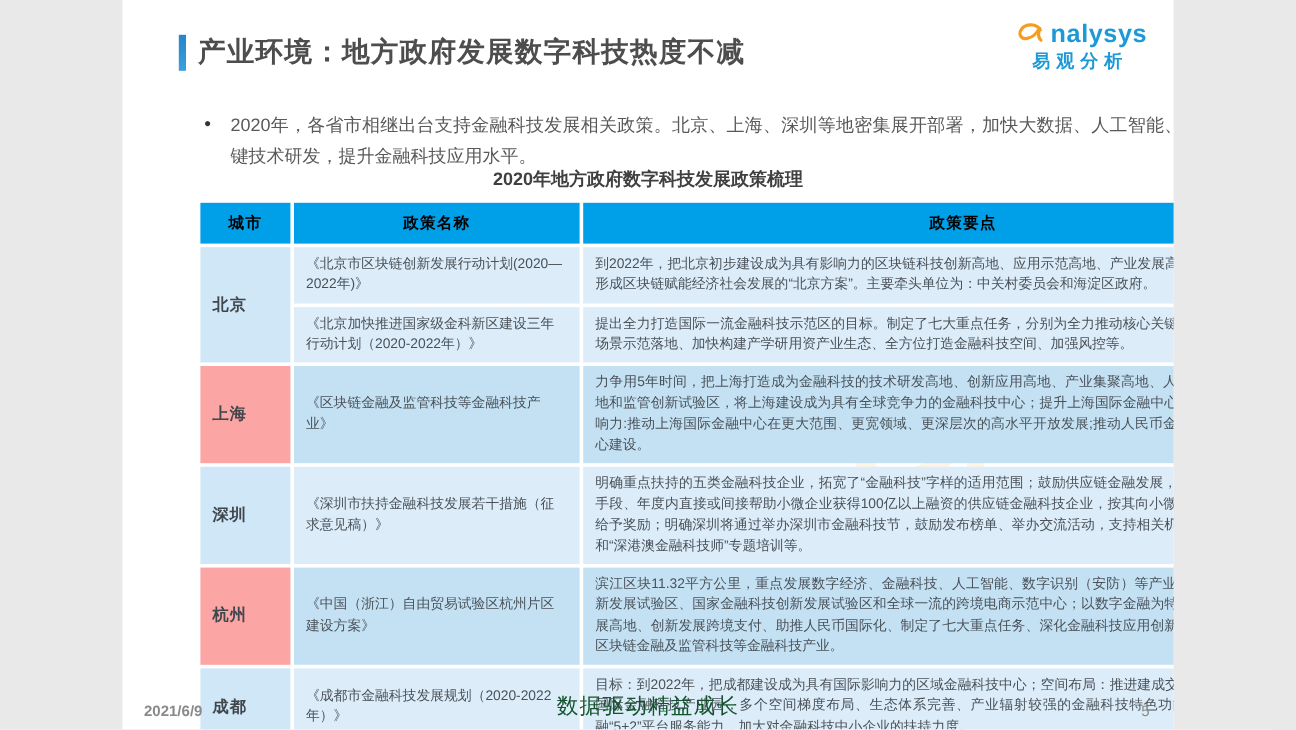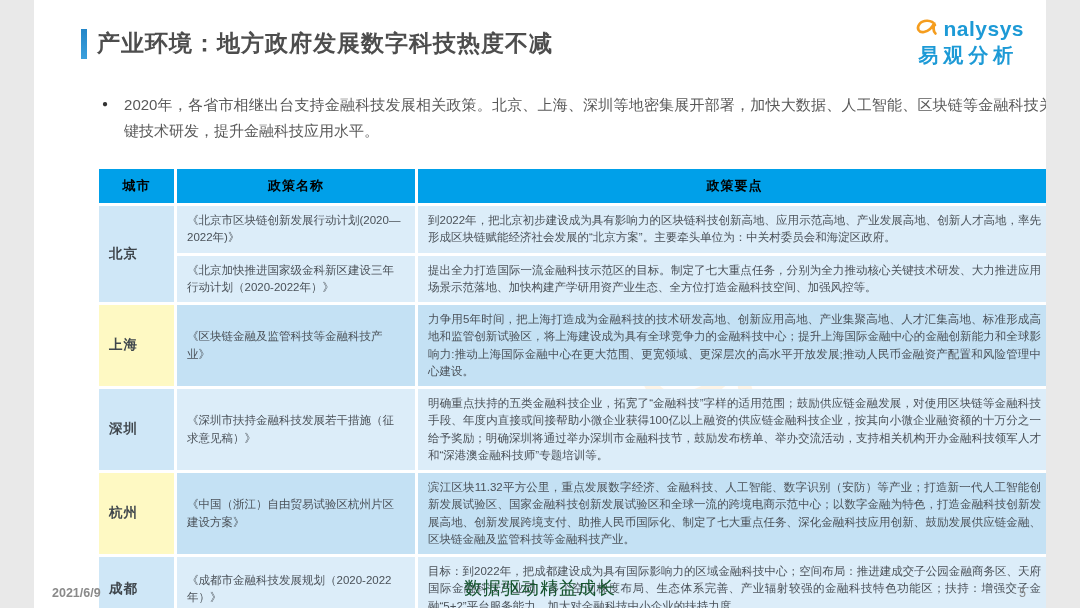--- a/index.html
+++ b/index.html
@@ -1,21 +1,21 @@
 <!DOCTYPE html>
 <html><head>
 <meta charset="utf-8">
 <style>
   * { margin: 0; padding: 0; box-sizing: border-box; }
   html, body { background: #e9e9e9; }
   body { font-family: "Liberation Sans", "DejaVu Sans", sans-serif; }
 
   .slide {
     position: relative;
-    width: 1012px; height: 608px;
+    width: 876px; height: 608px;
     background: #ffffff;
     overflow: hidden;
     margin: 0 auto;
   }
 
   
   .title-row {
     position: absolute; top: 28px; left: 47px;
     display: flex; align-items: center;
   }
@@ -33,21 +33,21 @@
     position: absolute; top: 16px; right: 22px;
     text-align: center; line-height: 1.1;
   }
   .logo-top { display: flex; align-items: center; justify-content: flex-end; }
   .logo-swoosh { width: 30px; height: 26px; margin-right: 1px; }
   .logo-brand {
     color: #1d9ad6; font-size: 21px; font-weight: 700;
     letter-spacing: 0.5px;
   }
   .logo-cn {
-    color: #1d9ad6; font-size: 20px; font-weight: 700;
+    color: #1d9ad6; font-size: 15px; font-weight: 700;
     letter-spacing: 5px; margin-top: 2px;
   }
 
   
   .bullet-row {
     position: absolute; top: 92px; left: 68px; width: 952px;
     display: flex;
   }
   .bullet-dot { color: #333; font-size: 10px; line-height: 24px; margin-right: 16px; }
   .bullet-text {
@@ -82,21 +82,21 @@
   }
   .policy-table td.city {
     text-align: left; font-weight: 700; font-size: 13.5px; color: #3f464c;
     letter-spacing: 1px;
   }
   .policy-table td.points { text-align: justify; }
 
   tr.band-light td { background: #dcedf9; }
   tr.band-light td.city { background: #cfe7f7; }
   tr.band-dark td { background: #c4e1f4; }
-  tr.band-dark td.city { background: #fef9c3; }
+  tr.band-dark td.city { background: #fca5a5; }
 
   
   .watermark {
     position: absolute; top: 300px; left: 560px;
     width: 220px; height: 160px; opacity: 0.14;
     pointer-events: none;
   }
   .watermark-cn {
     position: absolute; top: 330px; left: 330px;
     font-size: 46px; font-weight: 700; color: #bcd9ee; opacity: 0.35;
@@ -137,20 +137,21 @@
       <span class="logo-brand">nalysys</span>
     </div>
     <div class="logo-cn">易观分析</div>
   </div>
 
   <div class="bullet-row">
     <span class="bullet-dot">●</span>
     <span class="bullet-text">2020年，各省市相继出台支持金融科技发展相关政策。北京、上海、深圳等地密集展开部署，加快大数据、人工智能、区块链等金融科技关键技术研发，提升金融科技应用水平。</span>
   </div>
 
+  <div class="table-title">2020年地方政府数字科技发展政策梳理</div>
 
   <div class="watermark-cn">易观</div>
   <svg class="watermark" viewBox="0 0 30 26">
     <path d="M 23 9 C 20 3.5 11 3.5 7.5 8 C 4 12.5 7 17 12 16 C 17.5 15 21 10 22.5 6.5 C 21.5 11 20.5 15 23.5 17.5" fill="none" stroke="#f5b35e" stroke-width="2.2" stroke-linecap="round"></path>
   </svg>
 
   <table class="policy-table">
     <colgroup>
         <col class="c-city">
         <col class="c-name">

